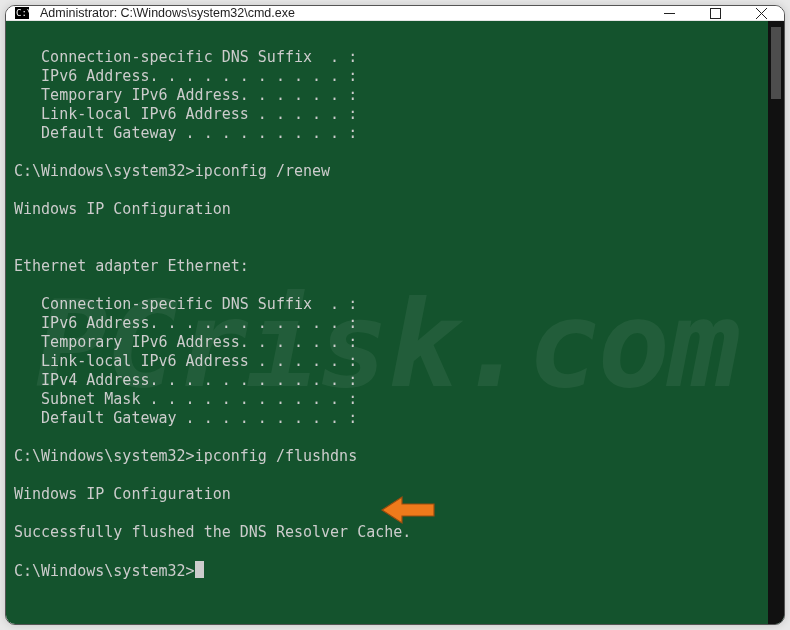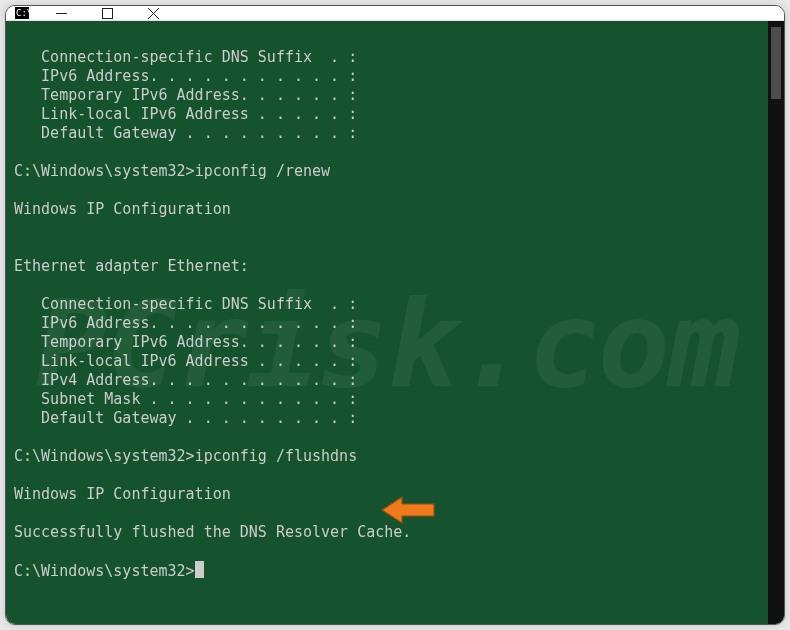--- a/index.html
+++ b/index.html
@@ -127,20 +127,21 @@
   }
 </style>
 </head>
 <body>
 
 <div class="window">
   <div class="titlebar">
     <div class="icon-box">
       <div class="cmd-icon">C:\</div>
     </div>
+    <div class="title-text">Administrator: C:\Windows\system32\cmd.exe</div>
     <div class="win-controls">
       <div class="win-btn">
         <svg viewBox="0 0 11 11">
             <path d="M0 5.5 H11" stroke="currentColor" stroke-width="1"></path>
           </svg>
       </div>
       <div class="win-btn">
         <svg viewBox="0 0 11 11">
             <rect x="0.5" y="0.5" width="10" height="10" fill="none" stroke="currentColor" stroke-width="1"></rect>
           </svg>

